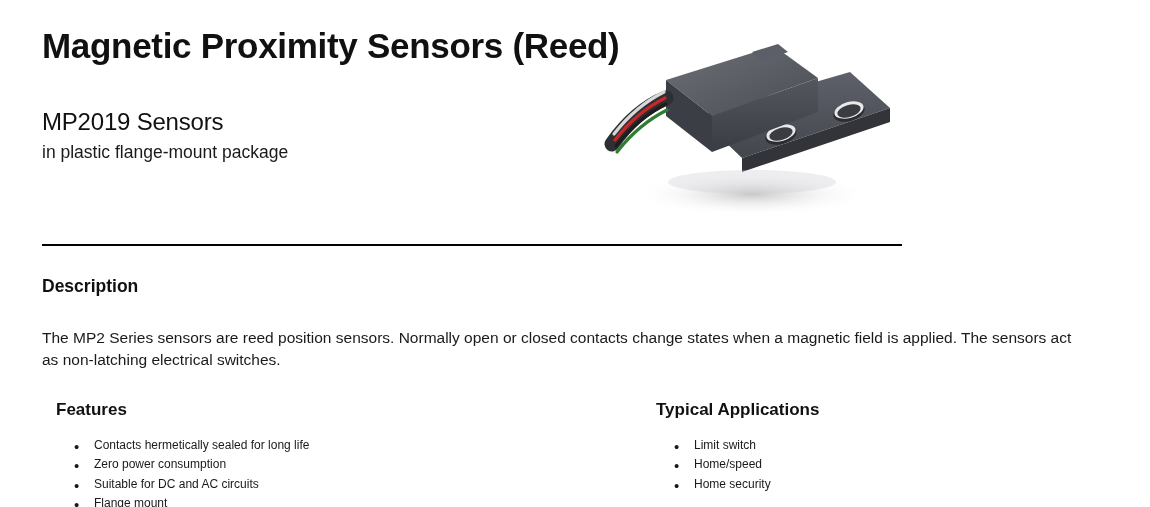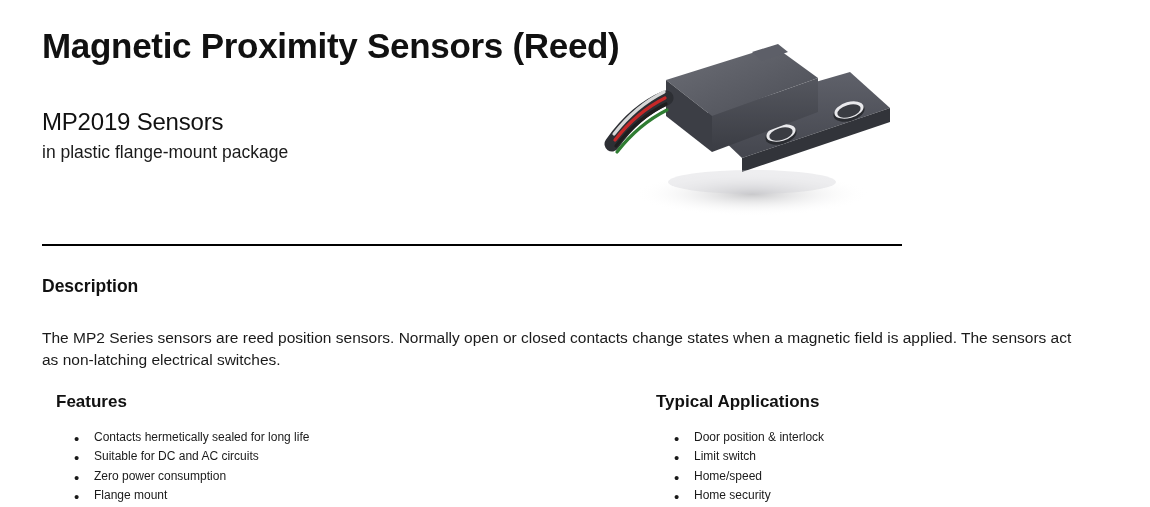--- a/index.html
+++ b/index.html
@@ -93,21 +93,21 @@
   .col {
     width: 600px;
   }
   .col.right {
     width: 440px;
   }
   .col-heading {
     font-size: 17px;
     font-weight: bold;
     color: #111111;
-    margin: 4px 0 16px 0;
+    margin: 12px 0 16px 0;
   }
   ul.bullets {
     list-style: none;
     margin: 0;
     padding: 0;
   }
   ul.bullets li {
     font-size: 12px;
     line-height: 1.62;
     color: #1a1a1a;
@@ -200,29 +200,28 @@
   <div class="description-block">
     <div class="section-heading">Description</div>
     <p class="description-text">The MP2 Series sensors are reed position sensors.  Normally open or closed contacts change states when a magnetic field is applied.  The sensors act as non-latching electrical switches.</p>
   </div>
 
   <div class="columns">
     <div class="col">
       <div class="col-heading">Features</div>
       <ul class="bullets">
         <li>Contacts hermetically sealed for long life</li>
+        <li>Zero power consumption</li>
         <li>Suitable for DC and AC circuits</li>
-        <li>Zero power consumption</li>
         <li>Flange mount</li>
       </ul>
     </div>
     <div class="col right">
       <div class="col-heading">Typical Applications</div>
       <ul class="bullets">
-        <li>Door position &amp; interlock</li>
         <li>Limit switch</li>
         <li>Home/speed</li>
         <li>Home security</li>
       </ul>
     </div>
   </div>
 
 </div>
 
 </body></html>

